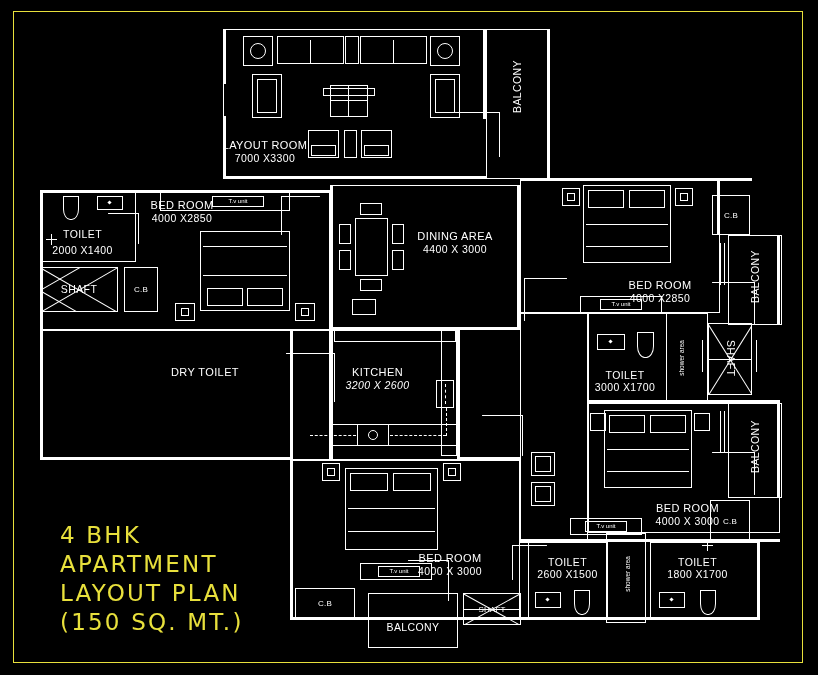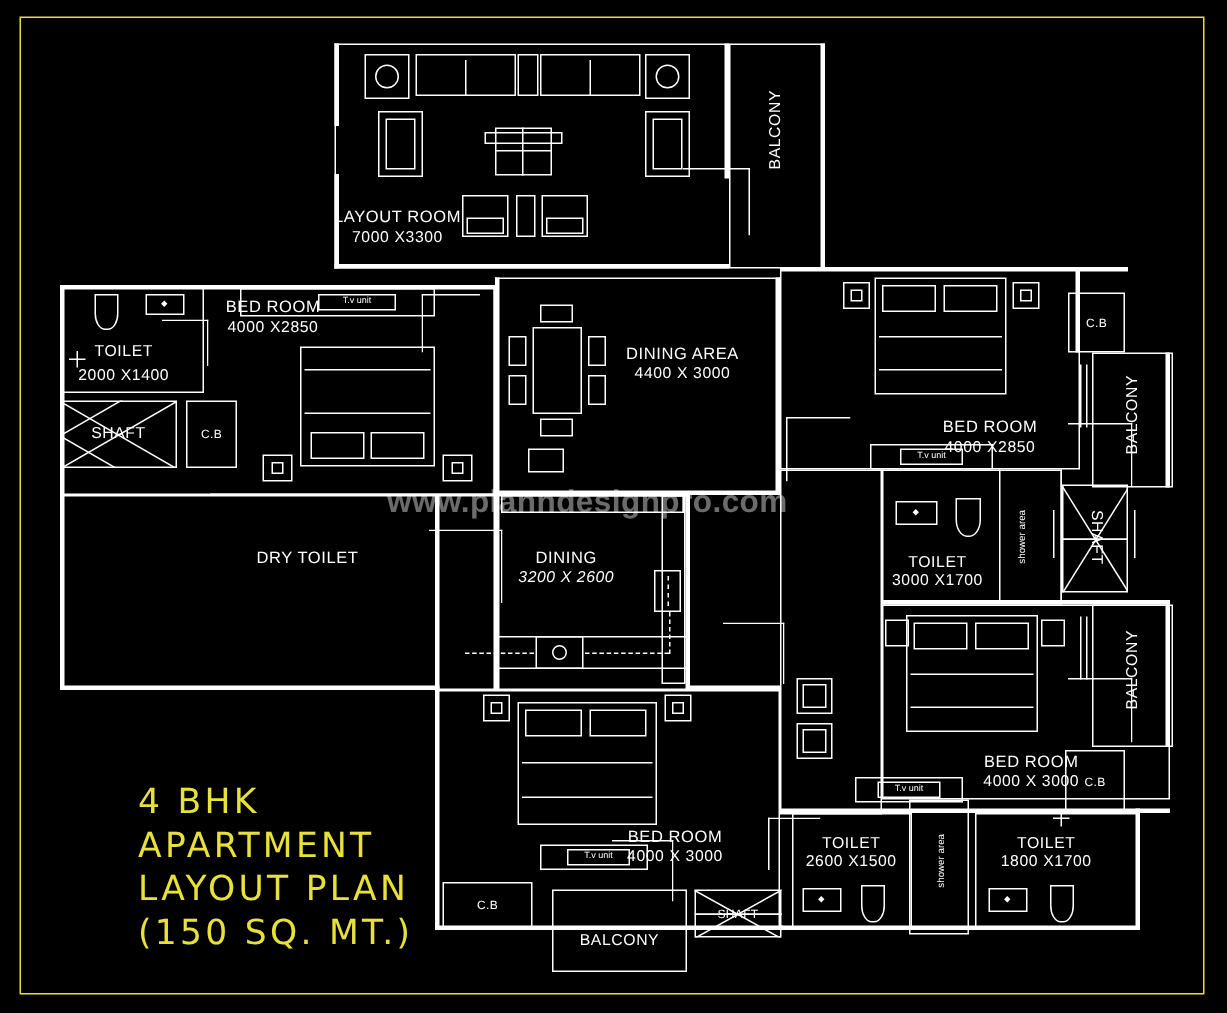--- a/index.html
+++ b/index.html
@@ -16,21 +16,21 @@
   .lbl{position:absolute;color:#fff;font-size:10.5px;letter-spacing:.4px;
        white-space:nowrap;line-height:12px;text-align:center;}
   .lbl.big{font-size:11px;}
   .lbl.sm{font-size:8px;letter-spacing:.2px;}
   .lbl.xs{font-size:6.5px;letter-spacing:0;}
   .vert{writing-mode:vertical-rl;transform:rotate(180deg);}
   .vert2{writing-mode:vertical-rl;}
   
   #title{position:absolute;left:60px;top:521px;color:#e8e03c;
          font-size:23px;line-height:29px;letter-spacing:2.2px;
-         font-family:"DejaVu Sans",sans-serif;white-space:pre;margin-left:32px;}
+         font-family:"DejaVu Sans",sans-serif;white-space:pre;}
   
   #wm{position:absolute;left:258px;top:323px;width:300px;
       color:rgba(255,255,255,.42);font-size:21px;font-weight:bold;
       letter-spacing:.3px;white-space:nowrap;}
   
   .arc{position:absolute;border:1.5px solid #fff;border-radius:50%;
        background:transparent;}
   .arc-tl{border-right:none;border-bottom:none;}
   .arc-tr{border-left:none;border-bottom:none;}
   .xmark{position:absolute;border:1.5px solid #fff;box-sizing:border-box;
@@ -142,21 +142,21 @@
   <div class="box" style="left:355px;top:218px;width:33px;height:58px;"></div>
   <div class="boxt" style="left:339px;top:224px;width:12px;height:20px;"></div>
   <div class="boxt" style="left:339px;top:250px;width:12px;height:20px;"></div>
   <div class="boxt" style="left:392px;top:224px;width:12px;height:20px;"></div>
   <div class="boxt" style="left:392px;top:250px;width:12px;height:20px;"></div>
   <div class="boxt" style="left:360px;top:203px;width:22px;height:12px;"></div>
   <div class="boxt" style="left:360px;top:279px;width:22px;height:12px;"></div>
   <div class="boxt" style="left:352px;top:299px;width:24px;height:16px;"></div>
 
   <div class="box" style="left:330px;top:330px;width:130px;height:130px;"></div>
-  <div class="lbl big" style="left:320px;top:366px;width:115px;">DINING</div>
+  <div class="lbl big" style="left:320px;top:366px;width:115px;">KITCHEN</div>
   <div class="lbl" style="left:320px;top:379px;width:115px;font-style:italic;">3200 X 2600</div>
   <div class="boxt" style="left:334px;top:330px;width:122px;height:12px;"></div>
   <div class="boxt" style="left:441px;top:330px;width:16px;height:126px;"></div>
   <div class="boxt" style="left:436px;top:380px;width:18px;height:28px;"></div>
   <div class="dashv" style="left:445px;top:384px;height:20px;"></div>
   <div class="boxt" style="left:357px;top:424px;width:32px;height:22px;"></div>
   <div class="circ" style="left:368px;top:430px;width:10px;height:10px;"></div>
   <div class="boxt" style="left:330px;top:424px;width:130px;height:22px;"></div>
   <div class="dash" style="left:310px;top:435px;width:46px;"></div>
   <div class="dash" style="left:390px;top:435px;width:56px;"></div>
@@ -298,20 +298,19 @@
   <div class="w" style="left:547px;top:29px;width:3px;height:150px;"></div>
   <div class="w" style="left:330px;top:185px;width:3px;height:275px;"></div>
 
   <div class="w" style="left:720px;top:243px;width:1.2px;height:42px;"></div>
   <div class="w" style="left:724px;top:243px;width:1.2px;height:42px;"></div>
   <div class="w" style="left:720px;top:411px;width:1.2px;height:42px;"></div>
   <div class="w" style="left:724px;top:411px;width:1.2px;height:42px;"></div>
   <div class="w" style="left:702px;top:340px;width:1.2px;height:32px;"></div>
   <div class="w" style="left:756px;top:340px;width:1.2px;height:32px;"></div>
 
-  <div id="wm">www.planndesignpro.com</div>
 
   <div id="title">4 BHK
 APARTMENT
 LAYOUT PLAN
 (150 SQ. MT.)</div>
 
 </div>
 
 </body></html>

